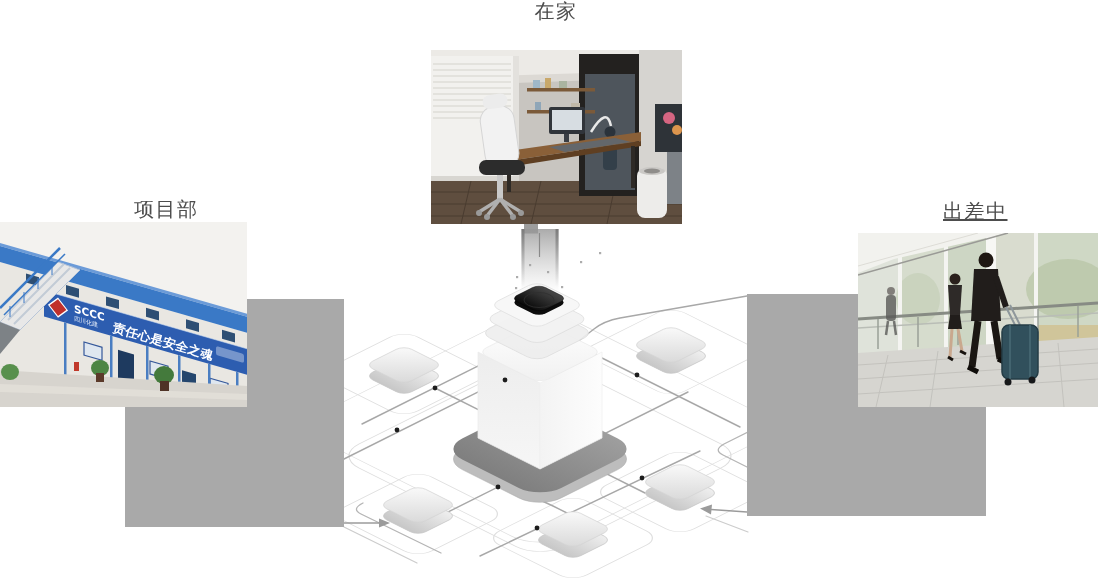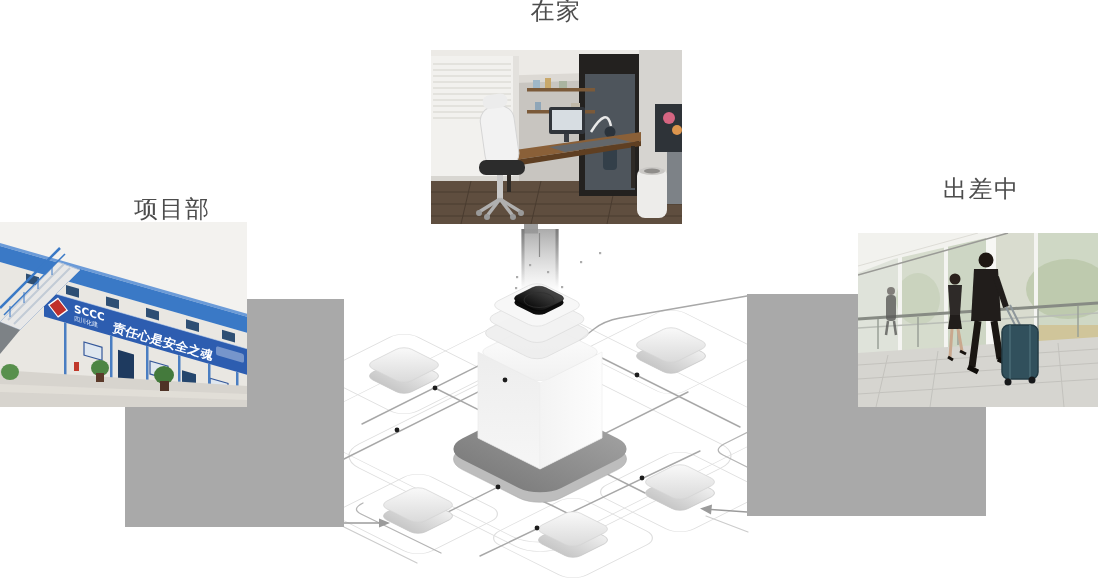--- a/index.html
+++ b/index.html
@@ -8,25 +8,25 @@
   .stage { position:absolute; left:0; top:0; width:1098px; height:582px; }
   .net-svg { position:absolute; left:0; top:0; }
   .panel { position:absolute; background:#a9a9a9; }
   .panel-left  { left:125px; top:299px; width:219px; height:228px; }
   .panel-right { left:747px; top:294px; width:239px; height:222px; }
   .photo { position:absolute; overflow:hidden; }
   .photo-home    { left:431px; top:50px;  width:251px; height:174px; }
   .photo-project { left:0;     top:222px; width:247px; height:185px; }
   .photo-trip    { left:858px; top:233px; width:240px; height:174px; }
   .photo svg { display:block; }
-  .scene-label { position:absolute; color:#4d4d4d; font-size:24px; letter-spacing:1.5px;
+  .scene-label { position:absolute; color:#4d4d4d; font-size:20px; letter-spacing:1.5px;
                  white-space:nowrap; line-height:22px; }
   .label-home    { left:516px; top:0;     width:80px; text-align:center; }
   .label-project { left:92px;  top:198px;margin-left:42px; }
-  .label-trip    { left:943px; top:178px; }
+  .label-trip    { left:943px; top:200px;text-decoration:underline; }
 </style>
 </head>
 <body>
 
 <div class="stage">
 
   <svg class="net-svg" width="1098" height="582" viewBox="0 0 1098 582">
     <defs>
       <linearGradient id="gTile" x1="0" y1="0" x2="1" y2="1">
         <stop offset="0" stop-color="#fbfbfb"></stop>

